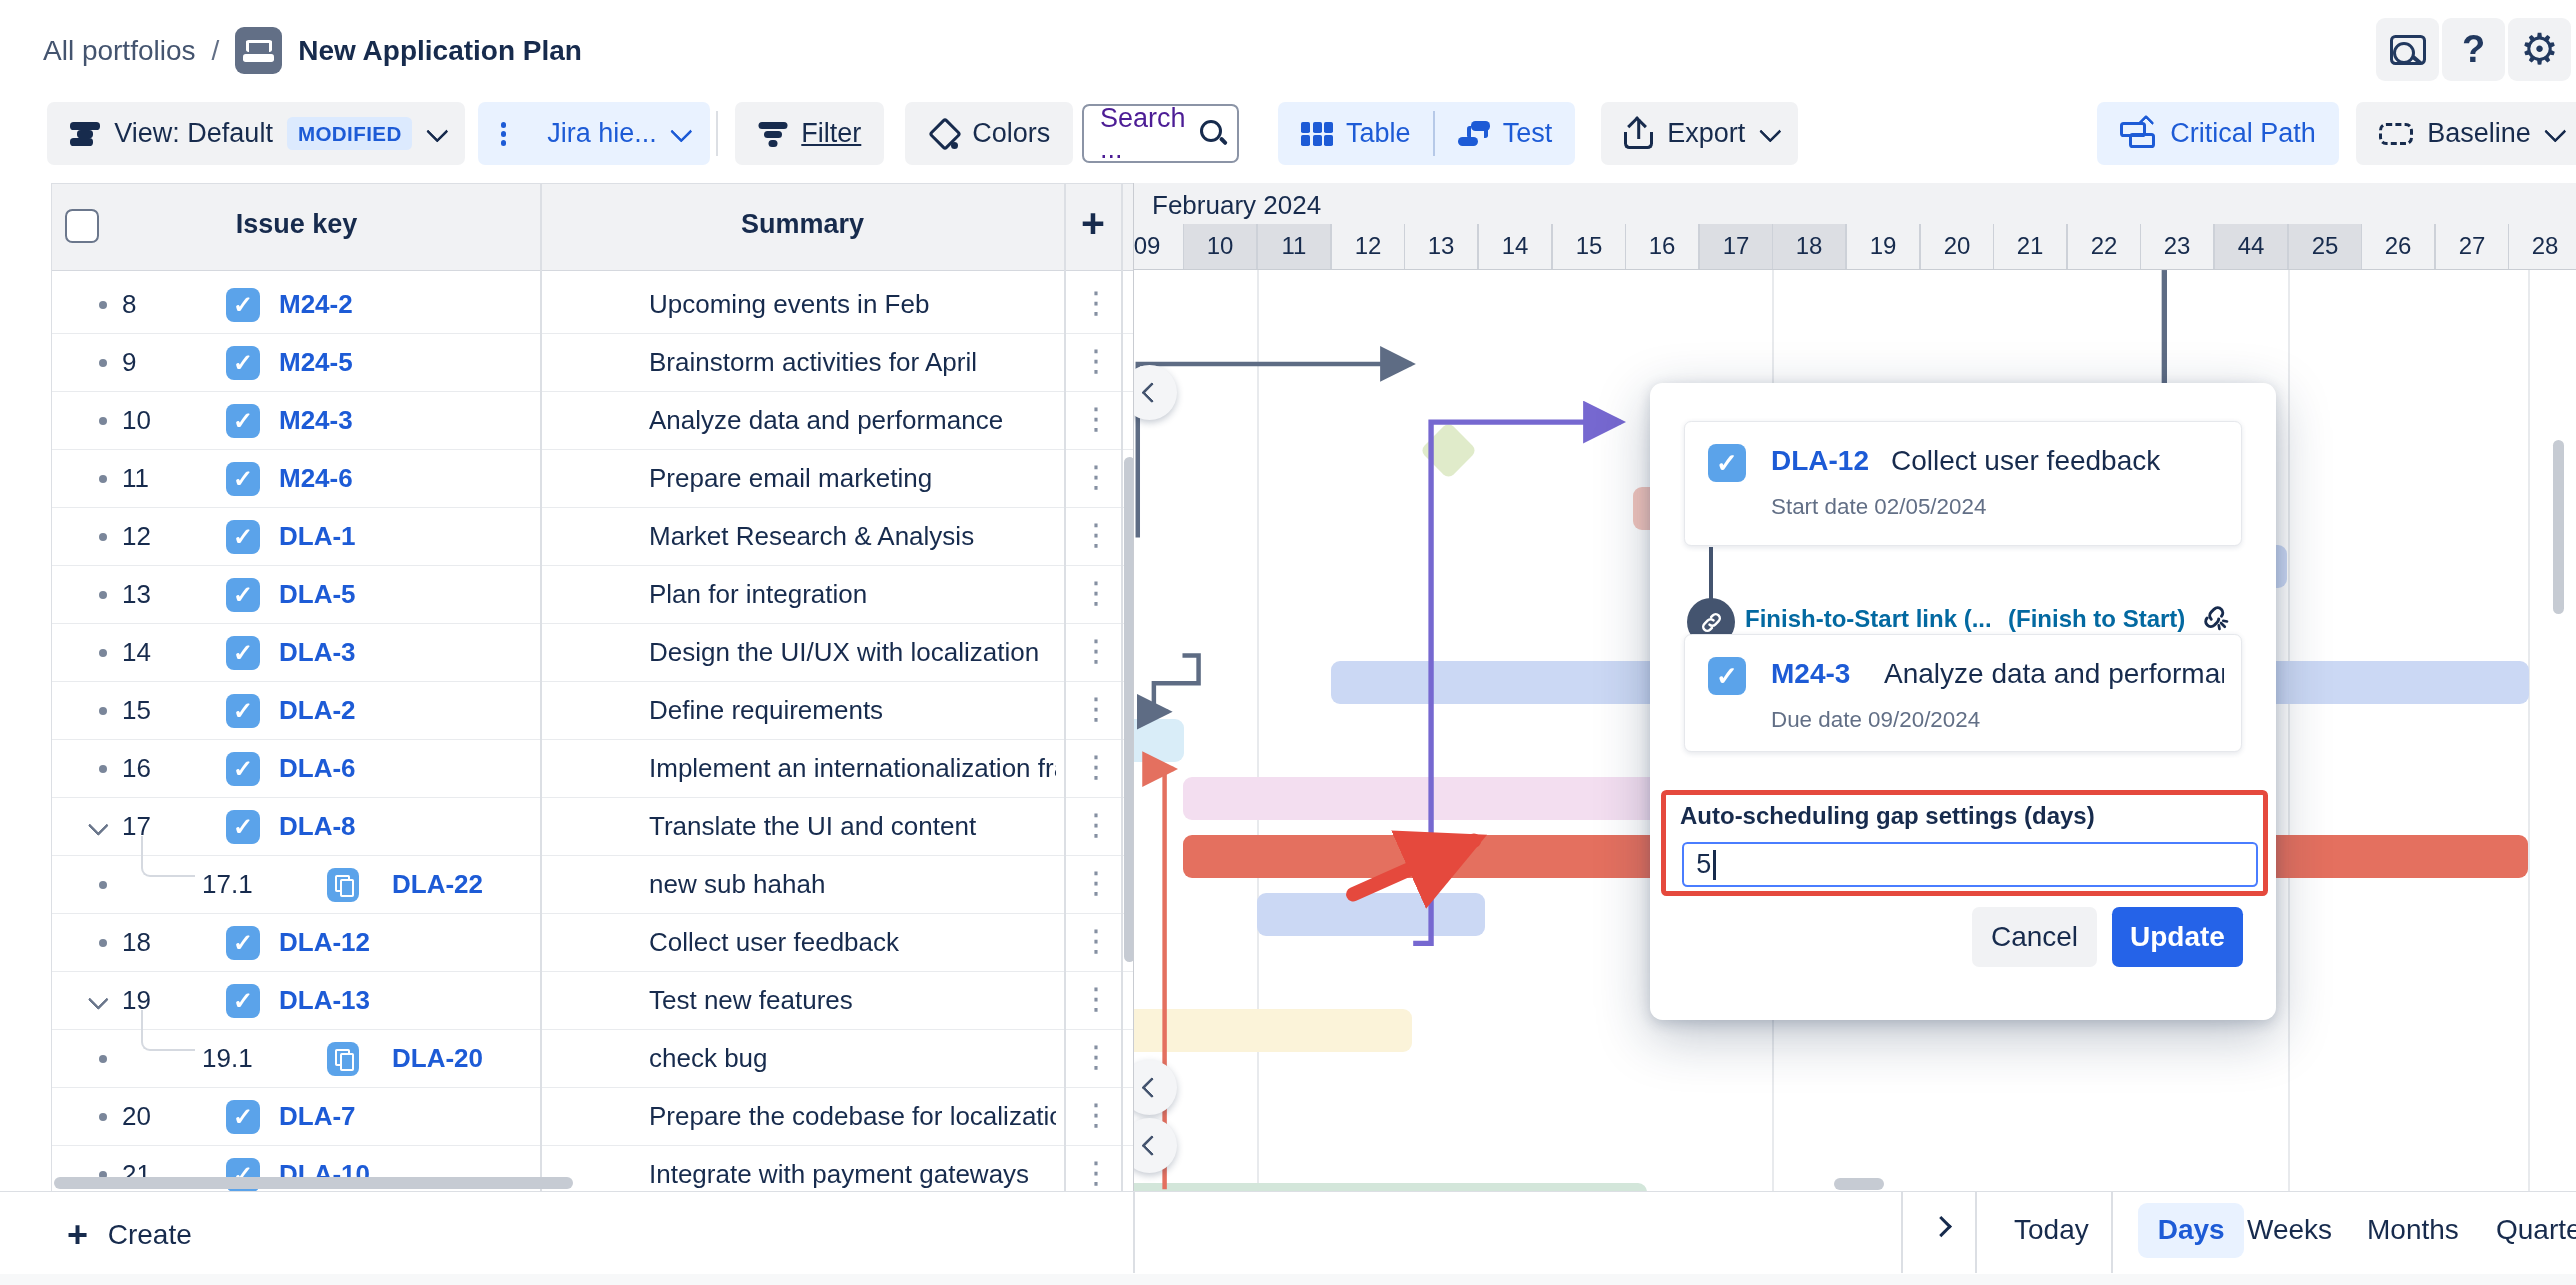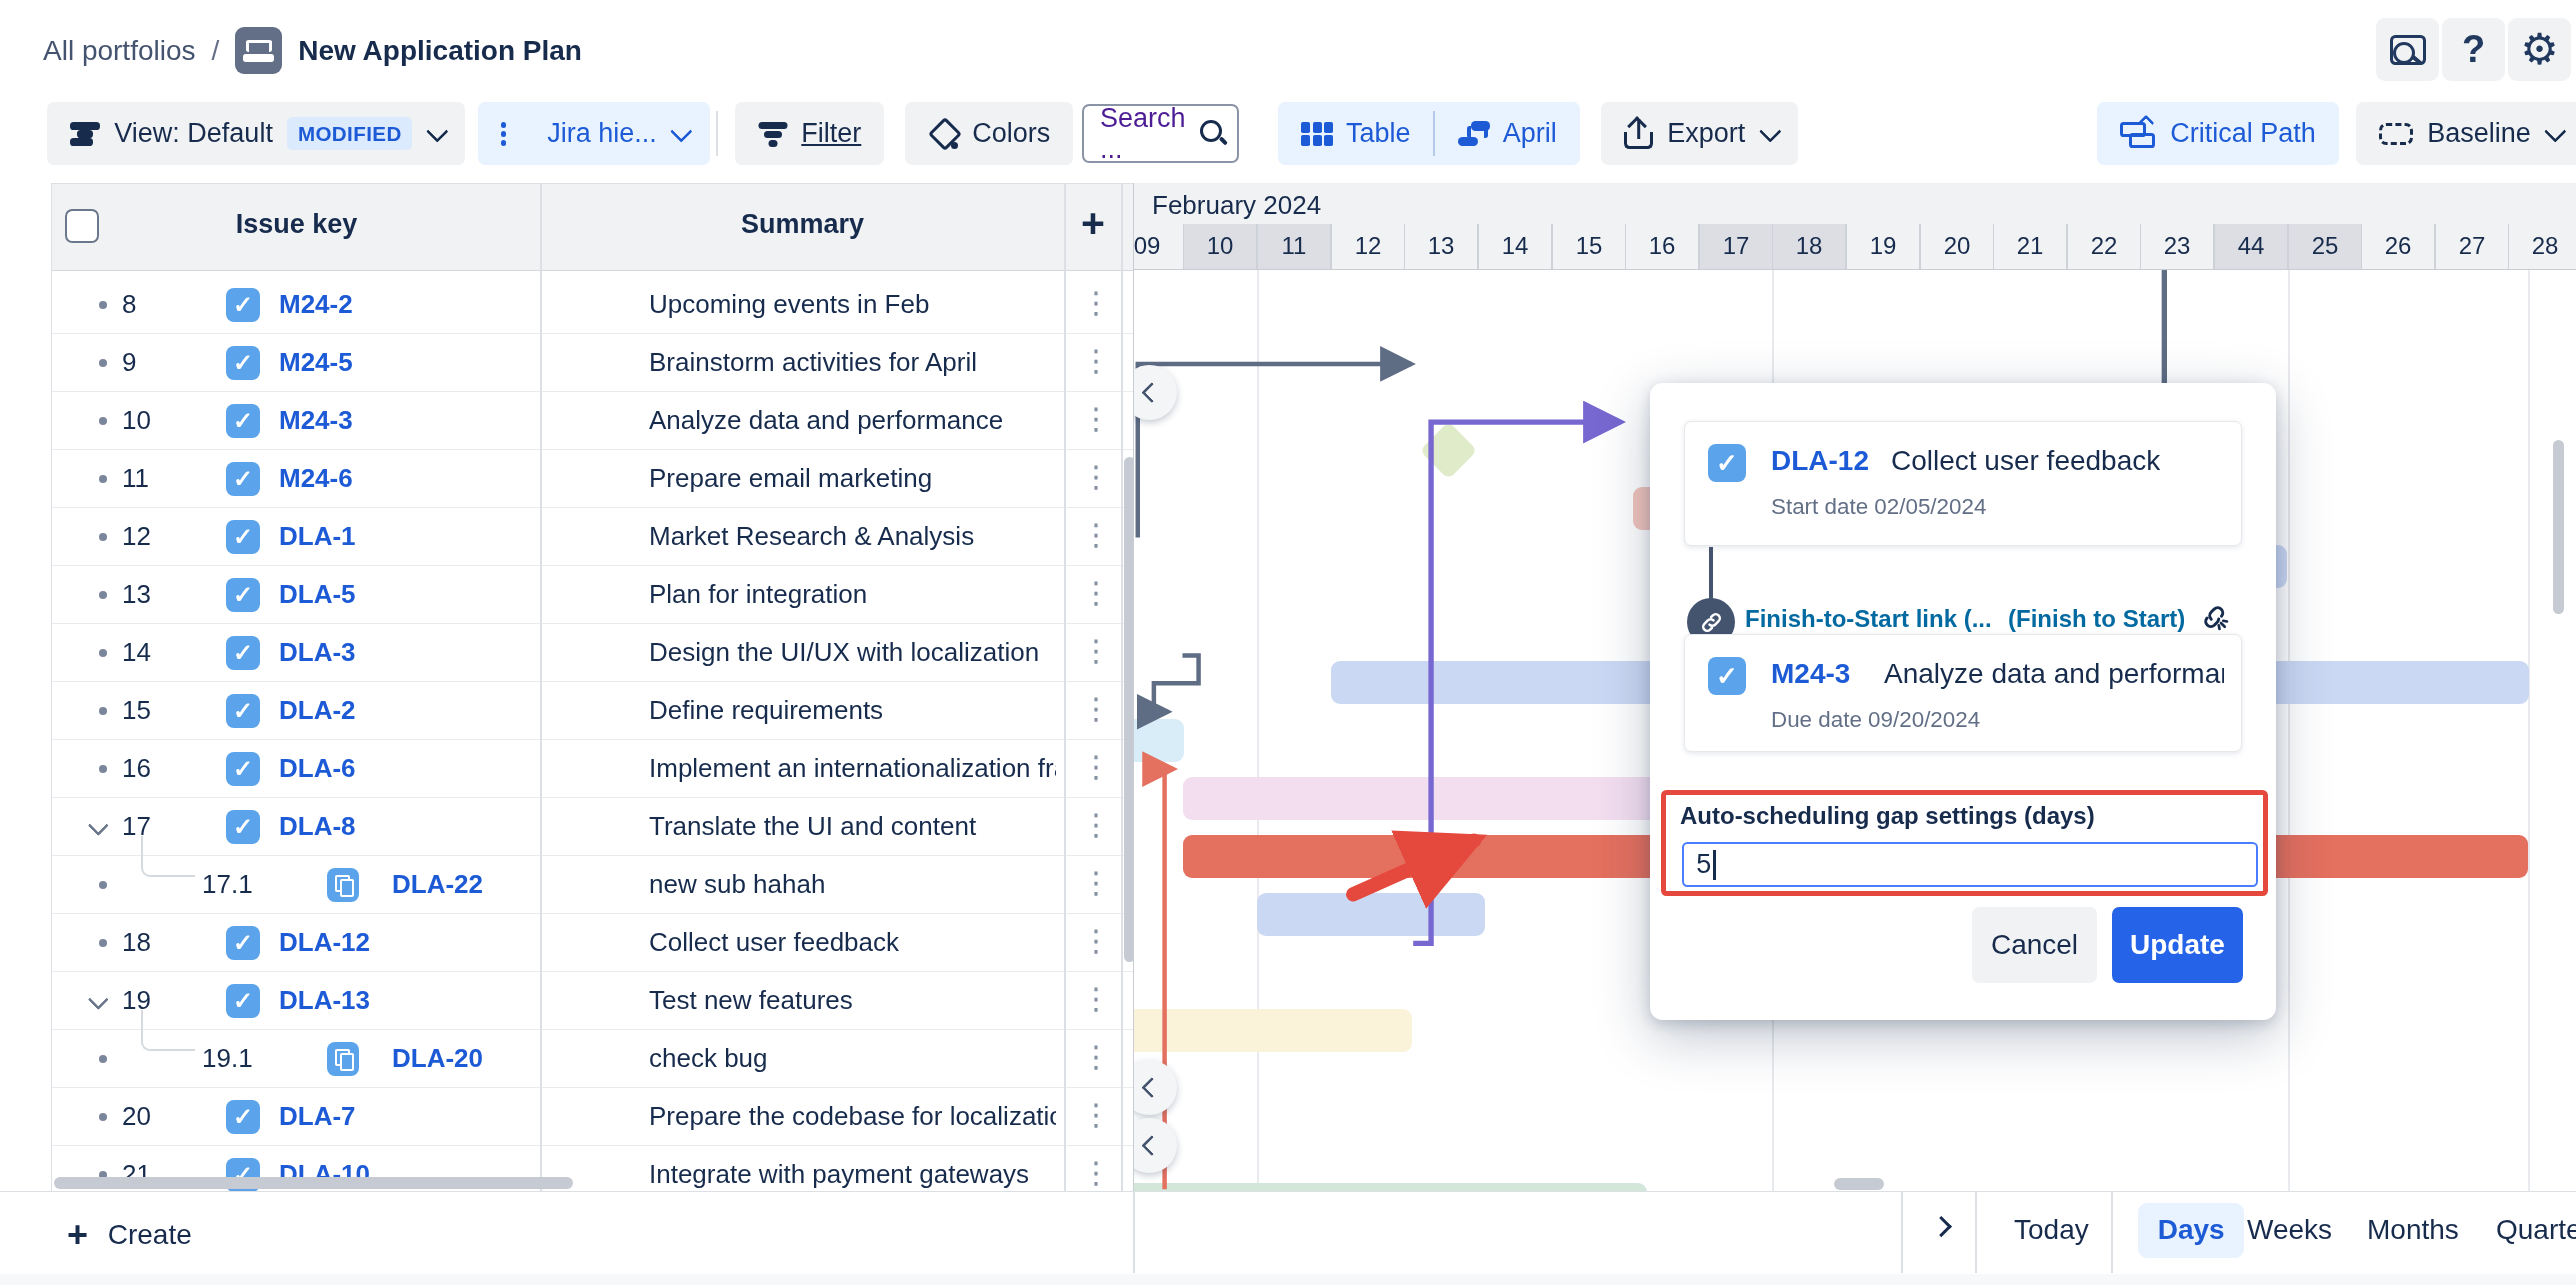--- a/index.html
+++ b/index.html
@@ -119,21 +119,21 @@
   .pcard .pkey{position:absolute;left:86px;top:23px;font-size:28px;font-weight:700;color:#1d5bd6;cursor:pointer;}
   .pcard .psum{position:absolute;left:206px;top:23px;font-size:28px;color:#172b4d;white-space:nowrap;overflow:hidden;width:340px;}
   .pcard .pdate{position:absolute;left:86px;top:72px;font-size:22.4px;color:#626f86;}
   .plinkline{position:absolute;left:59px;width:3.6px;background:#44546f;}
   .plinkcirc{position:absolute;left:37px;width:48px;height:48px;border-radius:50%;background:#44546f;display:flex;align-items:center;justify-content:center;}
   .plinktext{position:absolute;font-size:24px;color:#0369a1;white-space:nowrap;font-weight:bold;}
   .redbox{position:absolute;left:10.7px;top:407px;width:607px;height:106px;border:5.4px solid #e5493d;border-radius:5.4px;box-sizing:border-box;z-index:2;}
   .redbox .lbl{position:absolute;left:14.3px;top:7.2px;font-size:24px;font-weight:700;color:#172b4d;}
   .redbox .inp{position:absolute;left:16px;top:47px;width:576px;height:45px;border:2.7px solid #4a7dff;border-radius:5.4px;box-sizing:border-box;background:#fff;font-size:27px;color:#172b4d;display:flex;align-items:center;padding-left:12.5px;}
   .caret{display:inline-block;width:2.7px;height:30px;background:#172b4d;margin-left:1.8px;}
-  .pbtn{position:absolute;height:76px;border-radius:7.2px;font-size:28px;display:flex;align-items:center;justify-content:center;cursor:pointer;top:524px;}
+  .pbtn{position:absolute;height:60px;border-radius:7.2px;font-size:28px;display:flex;align-items:center;justify-content:center;cursor:pointer;top:524px;}
   .pbtn.cancel{left:322px;width:125px;background:#f1f2f4;color:#172b4d;}
   .pbtn.update{left:462px;width:131px;background:#2563e8;color:#fff;font-weight:600;}
   
   .bottombar{position:absolute;left:0;top:1191px;width:2576px;height:82px;background:#fff;border-top:1.8px solid #dcdfe4;box-sizing:border-box;}
   .create{position:absolute;left:67px;top:21.5px;display:flex;gap:19.7px;align-items:center;font-size:28px;color:#172b4d;cursor:pointer;}
   .create .plus{font-size:36px;font-weight:600;}
   .bdiv{position:absolute;top:0;bottom:0;width:1.8px;background:#dcdfe4;}
   .bitem{position:absolute;top:21.5px;font-size:28px;color:#172b4d;cursor:pointer;}
   .bchip{position:absolute;top:10.7px;height:55px;border-radius:9px;background:#e9f2ff;color:#1d5bd6;font-weight:700;font-size:28px;display:flex;align-items:center;padding:0 19.7px;cursor:pointer;}
   .bchevr{position:absolute;top:27px;width:11.6px;height:11.6px;border-right:3.6px solid #172b4d;border-top:3.6px solid #172b4d;transform:rotate(45deg);cursor:pointer;}
@@ -223,21 +223,21 @@
             <i></i>
           </span>
         <span>Table</span>
       </span>
       <span class="segdiv"></span>
       <span class="opt">
         <span class="ic-gantt">
             <i></i>
             <i></i>
           </span>
-        <span>April</span>
+        <span>Test</span>
       </span>
     </div>
     <div class="tbtn" style="left:1601px;">
       <span class="ic-export">
           <span class="arr"></span>
           <span class="tray"></span>
         </span>
       <span>Export</span>
       <span class="chev"></span>
     </div>

